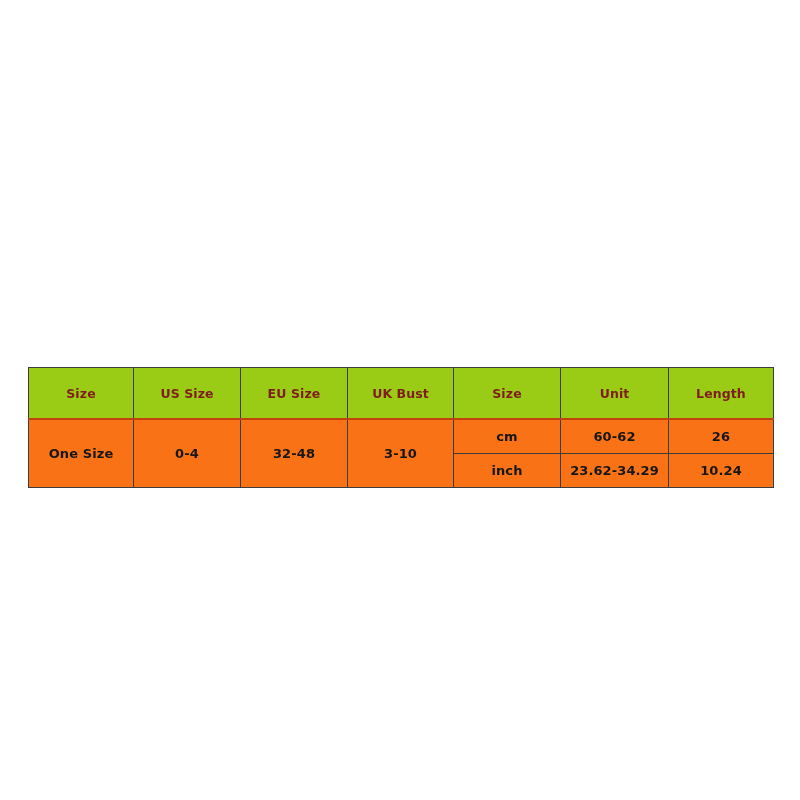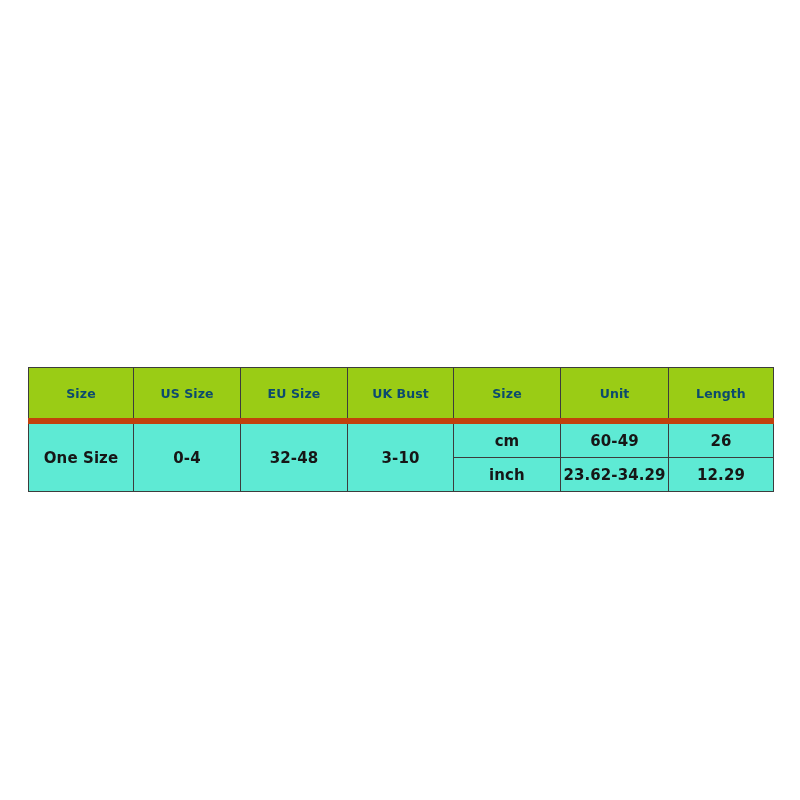--- a/index.html
+++ b/index.html
@@ -39,29 +39,29 @@
     padding: 0;
     font-weight: bold;
     color: #161616;
     font-size: 12.5px;
     letter-spacing: 0.1px;
   }
 
   table.size-chart thead th {
     background: #9ACC15;
     height: 50px;
-    border-bottom: 6px solid #c2410c;
+    border-bottom: 2px solid #c2410c;
     font-size: 12.5px;
-    color: #0c4a6e;
+    color: #7f1d1d;
   }
 
   table.size-chart tbody td {
-    background: #5eead4;
+    background: #f97316;
     height: 33px;
-    font-size: 15px;
+    font-size: 13px;
   }
 
   table.size-chart tbody td.merged {
     height: 66px;
     margin-top: 36px;
   }
 
   
   col.c-size   { width: 105px; }
   col.c-us     { width: 107px; }
@@ -96,23 +96,23 @@
         <th>Length</th>
       </tr>
     </thead>
     <tbody>
       <tr>
         <td class="merged" rowspan="2">One Size</td>
         <td class="merged" rowspan="2">0-4</td>
         <td class="merged" rowspan="2">32-48</td>
         <td class="merged" rowspan="2">3-10</td>
         <td>cm</td>
-        <td>60-49</td>
+        <td>60-62</td>
         <td>26</td>
       </tr>
       <tr>
         <td>inch</td>
         <td>23.62-34.29</td>
-        <td>12.29</td>
+        <td>10.24</td>
       </tr>
     </tbody>
   </table>
 </div>
 
 </body></html>

